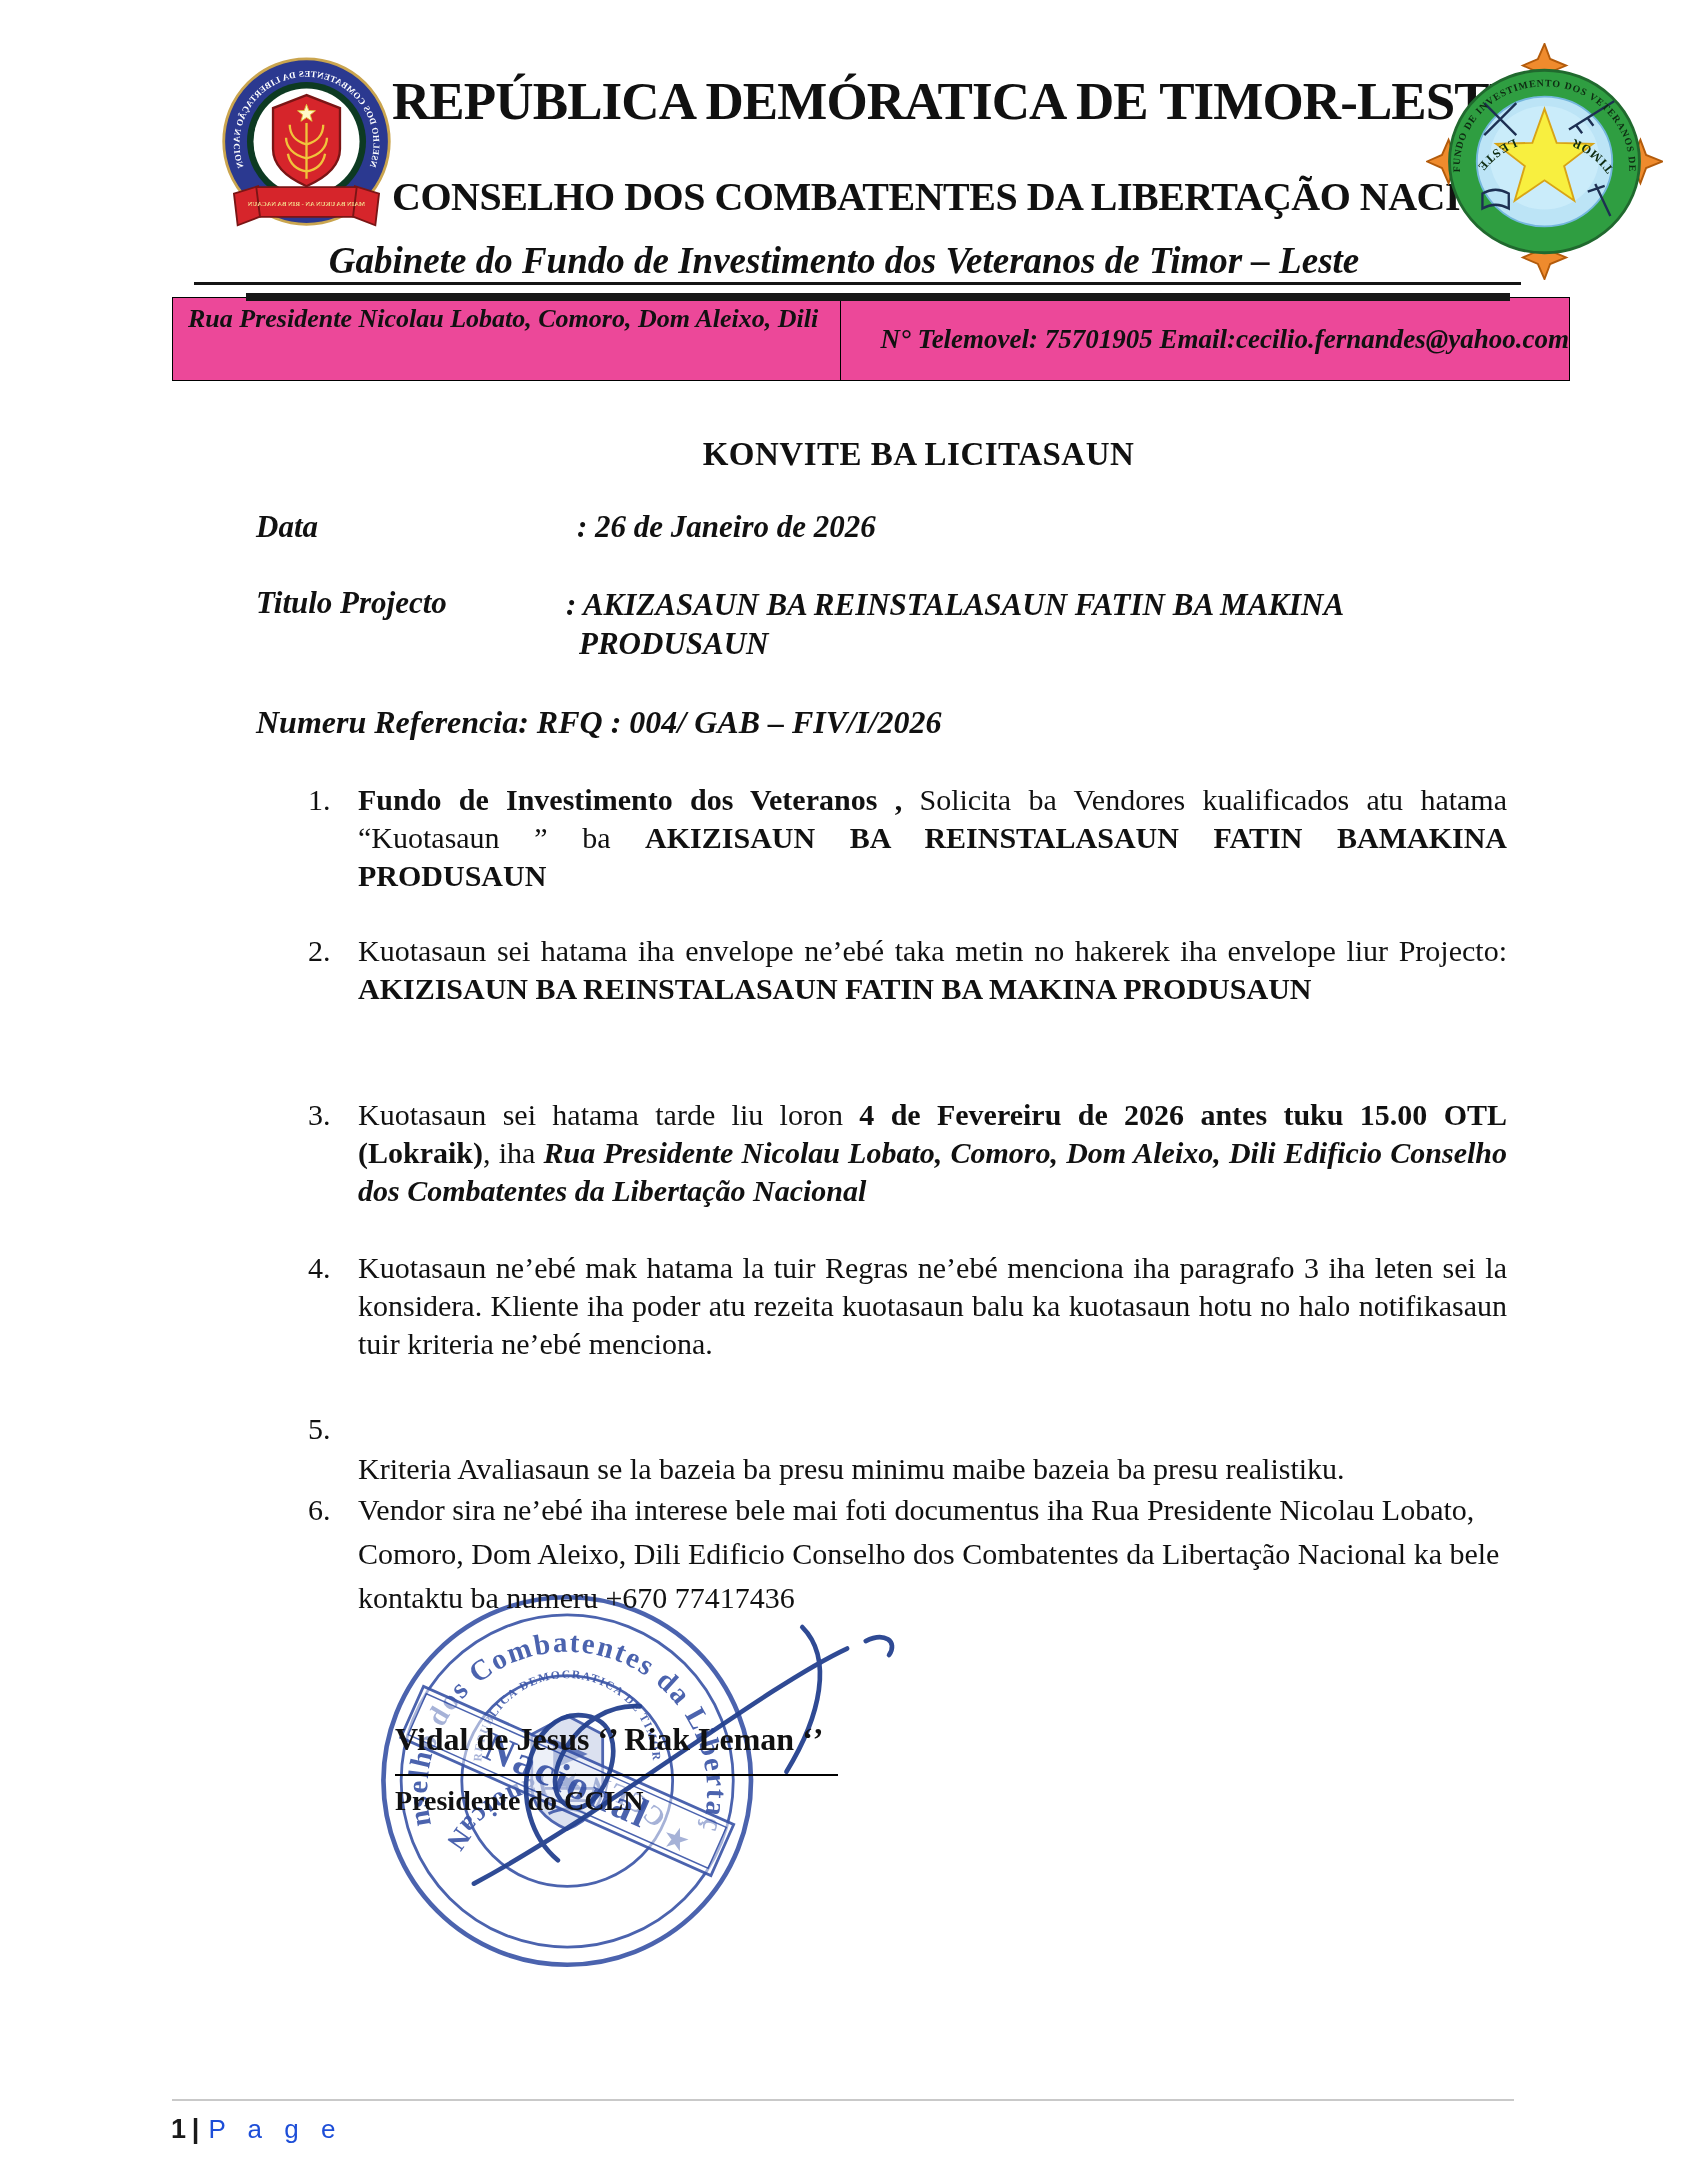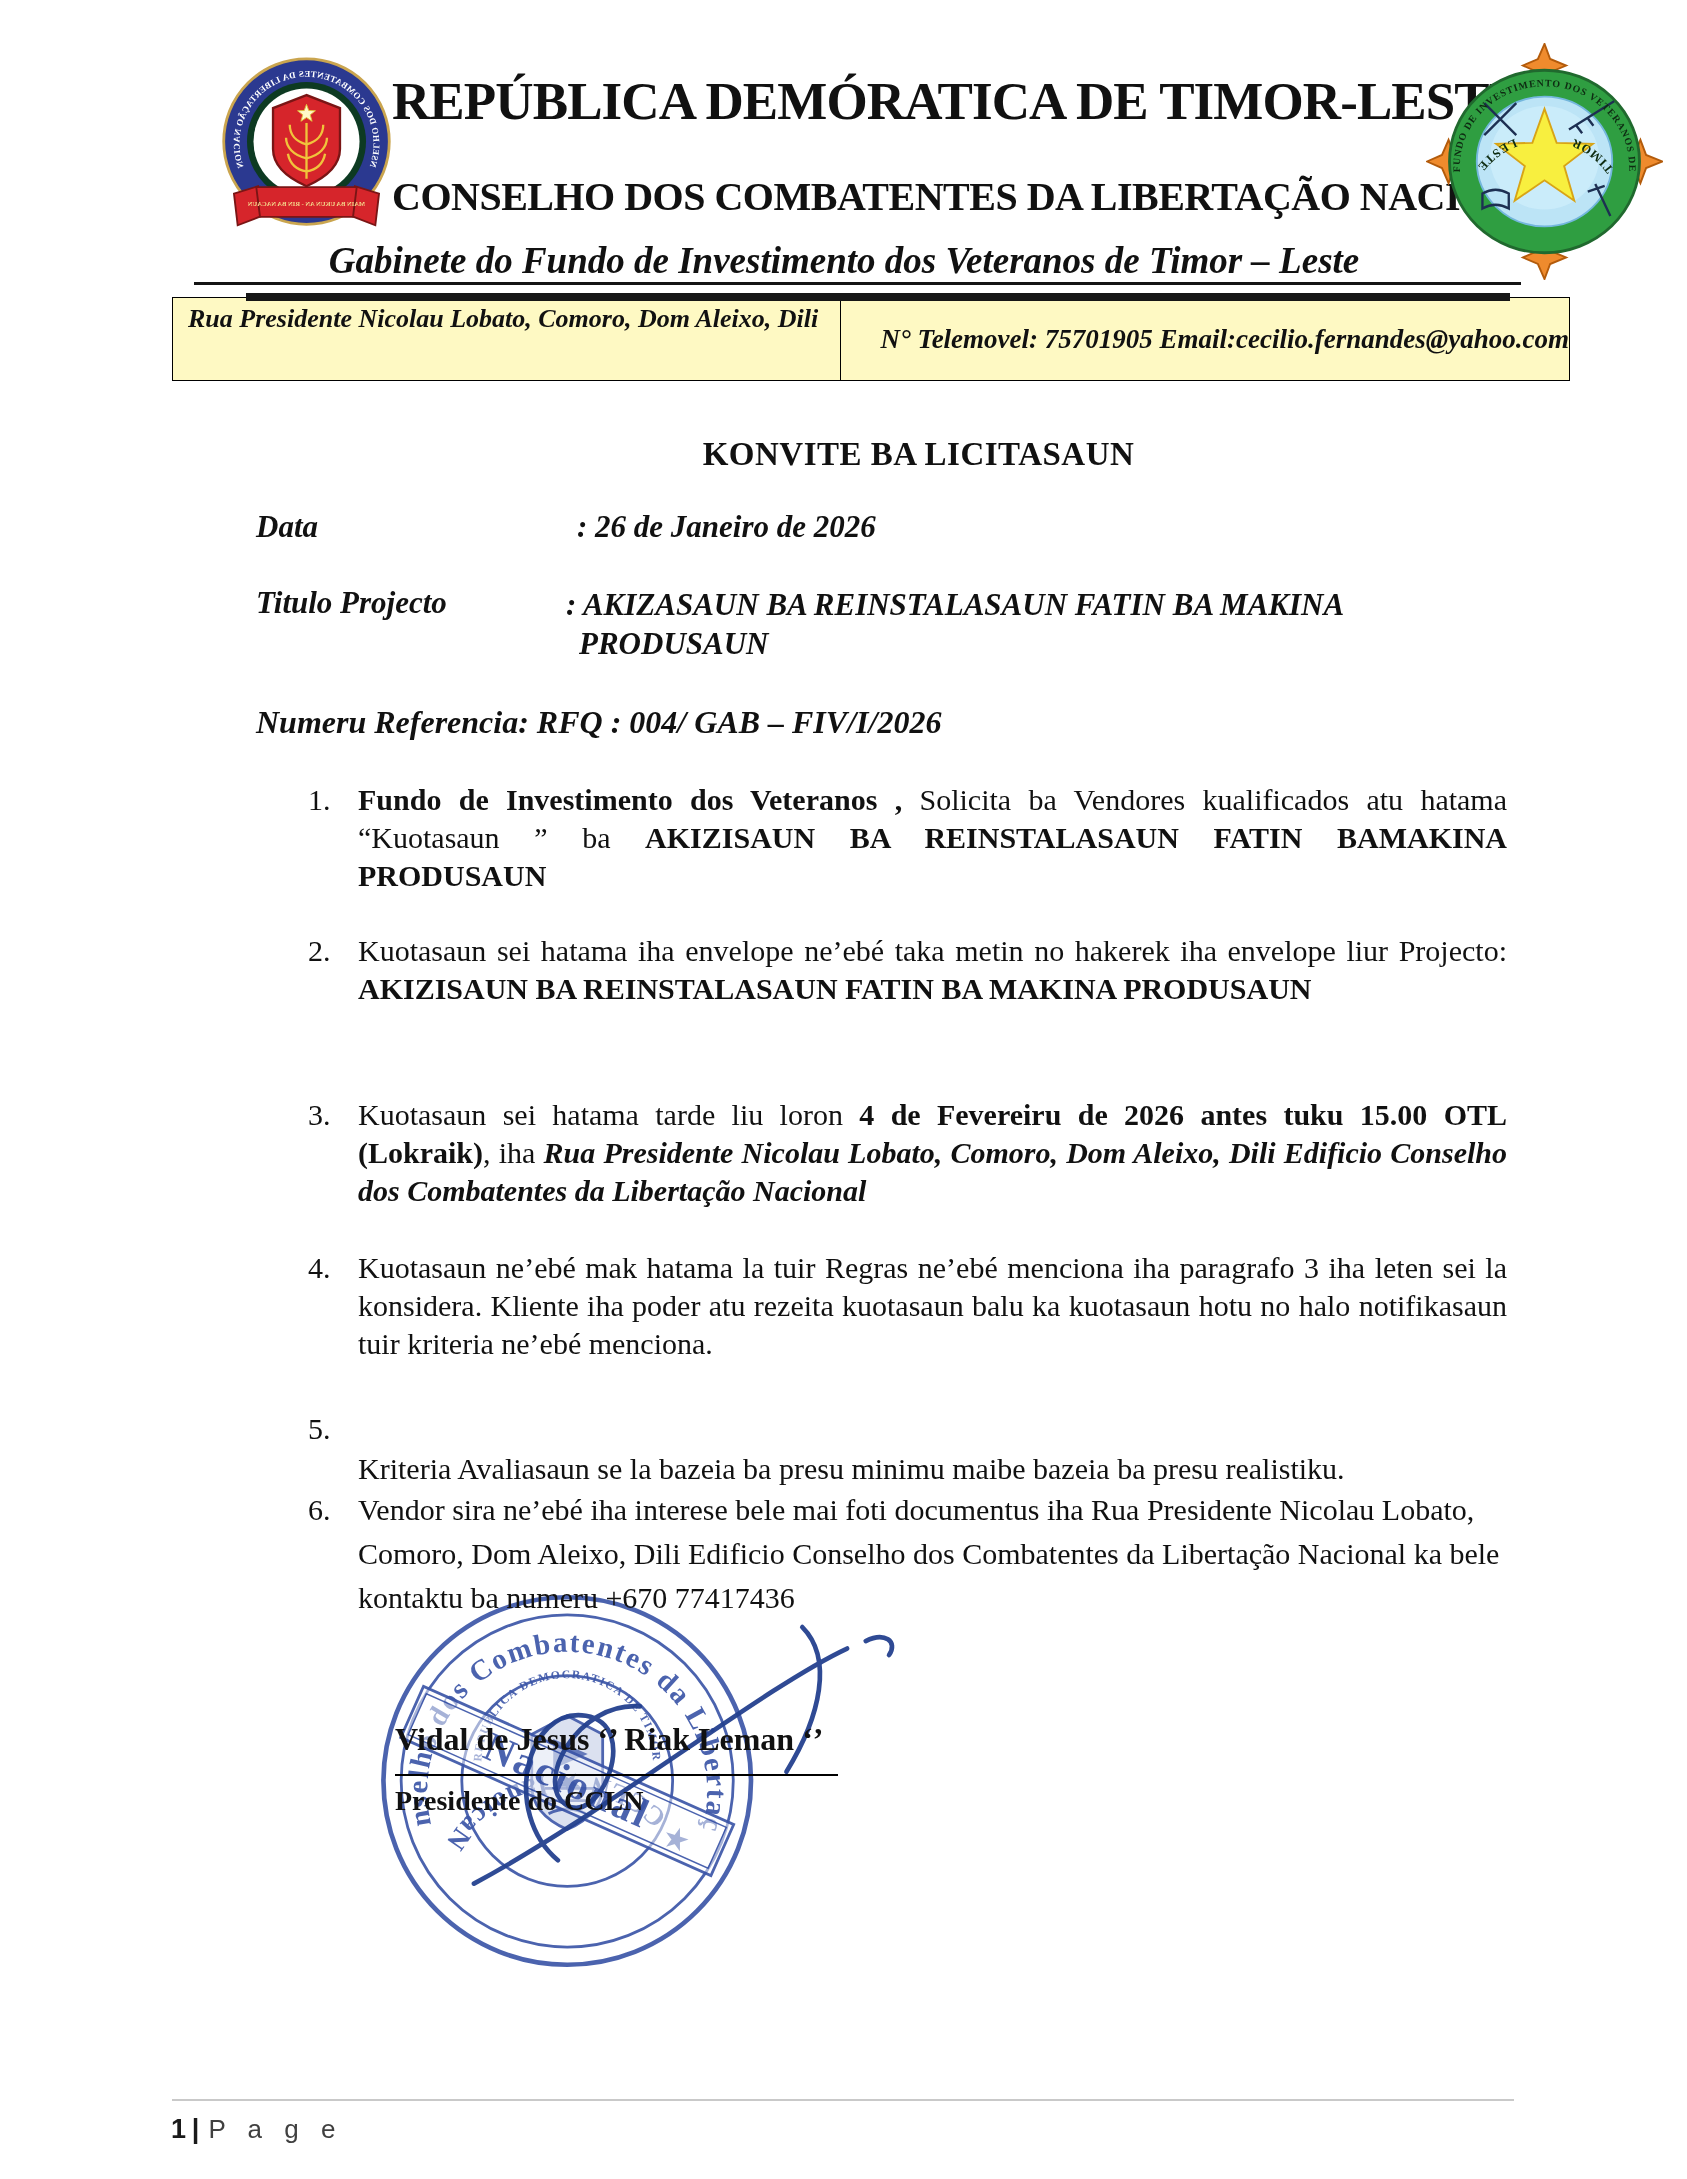--- a/index.html
+++ b/index.html
@@ -11,21 +11,21 @@
   .seal-right{left:1426px;top:43px;width:237px;height:237px;z-index:2;}
   .hdr-title{left:392px;top:71px;width:1081px;text-align:center;font-weight:700;
              font-size:53px;letter-spacing:-0.9px;white-space:nowrap;}
   .hdr-sub{left:392px;top:173px;width:1081px;text-align:center;font-weight:700;
            font-size:40px;letter-spacing:-0.5px;white-space:nowrap;}
   .hdr-office{left:140px;top:239px;width:1408px;text-align:center;font-weight:700;
               font-style:italic;font-size:37px;white-space:nowrap;}
   .hdr-rule{left:194px;top:282px;width:1327px;height:2.8px;background:#141414;}
   
   .info-table{left:172px;top:297px;width:1398px;height:84px;border:1.9px solid #000;
-              box-sizing:border-box;display:flex;background:#fef9c3;gap:6px;}
+              box-sizing:border-box;display:flex;background:#ec4899;gap:6px;}
   .info-topbar{position:absolute;left:73px;top:-4.7px;width:1264px;height:7.5px;background:#161616;}
   .cell-left{width:702px;box-sizing:border-box;border-right:1.9px solid #000;
              padding:4.7px 9.3px 0 15px;font-weight:700;font-style:italic;
              font-size:26px;line-height:32px;white-space:nowrap;}
   .cell-right{flex:1;padding:26px 0 0 34px;font-weight:700;font-style:italic;
               font-size:27px;white-space:nowrap;}
   
   .doc-title{left:0;top:436px;width:1687px;text-align:center;font-weight:700;
              font-size:33px;text-indent:62px;letter-spacing:0.5px;padding-left:44px;}
   .fieldrow{display:flex;font-weight:700;font-style:italic;font-size:31px;}
@@ -48,21 +48,21 @@
   .sig-block{left:395px;top:1721px;z-index:3;}
   .sig-name{display:inline-block;font-weight:700;font-size:32px;border-bottom:2.8px solid #000;
             padding:0 15px 16px 0;white-space:nowrap;}
   .sig-role{font-weight:700;font-size:28px;margin-top:9.3px;white-space:nowrap;}
   
   .footer-rule{left:172px;top:2099px;width:1342px;height:1.9px;background:#c9c9c9;}
   .footer{left:171px;top:2114px;font-family:"Liberation Sans","DejaVu Sans",sans-serif;
           font-size:27px;white-space:nowrap;}
   .pg-num{font-weight:700;color:#1a1a1a;}
   .pg-pipe{font-weight:700;color:#1a1a1a;margin:0 9.3px 0 5.6px;}
-  .pg-label{color:#404040;letter-spacing:7.5px;font-size:26px;}
+  .pg-label{color:#1d4ed8;letter-spacing:7.5px;font-size:26px;}
   svg text{font-family:"Liberation Serif","DejaVu Serif",serif;}
 </style>
 </head>
 <body>
 
 <div class="page">
 
   <svg class="abs seal-left" viewBox="0 0 192 200">
     <g transform="translate(192,0) scale(-1,1)">
       <circle cx="96" cy="92" r="89" fill="#2b3990" stroke="#caa54f" stroke-width="3"></circle>

